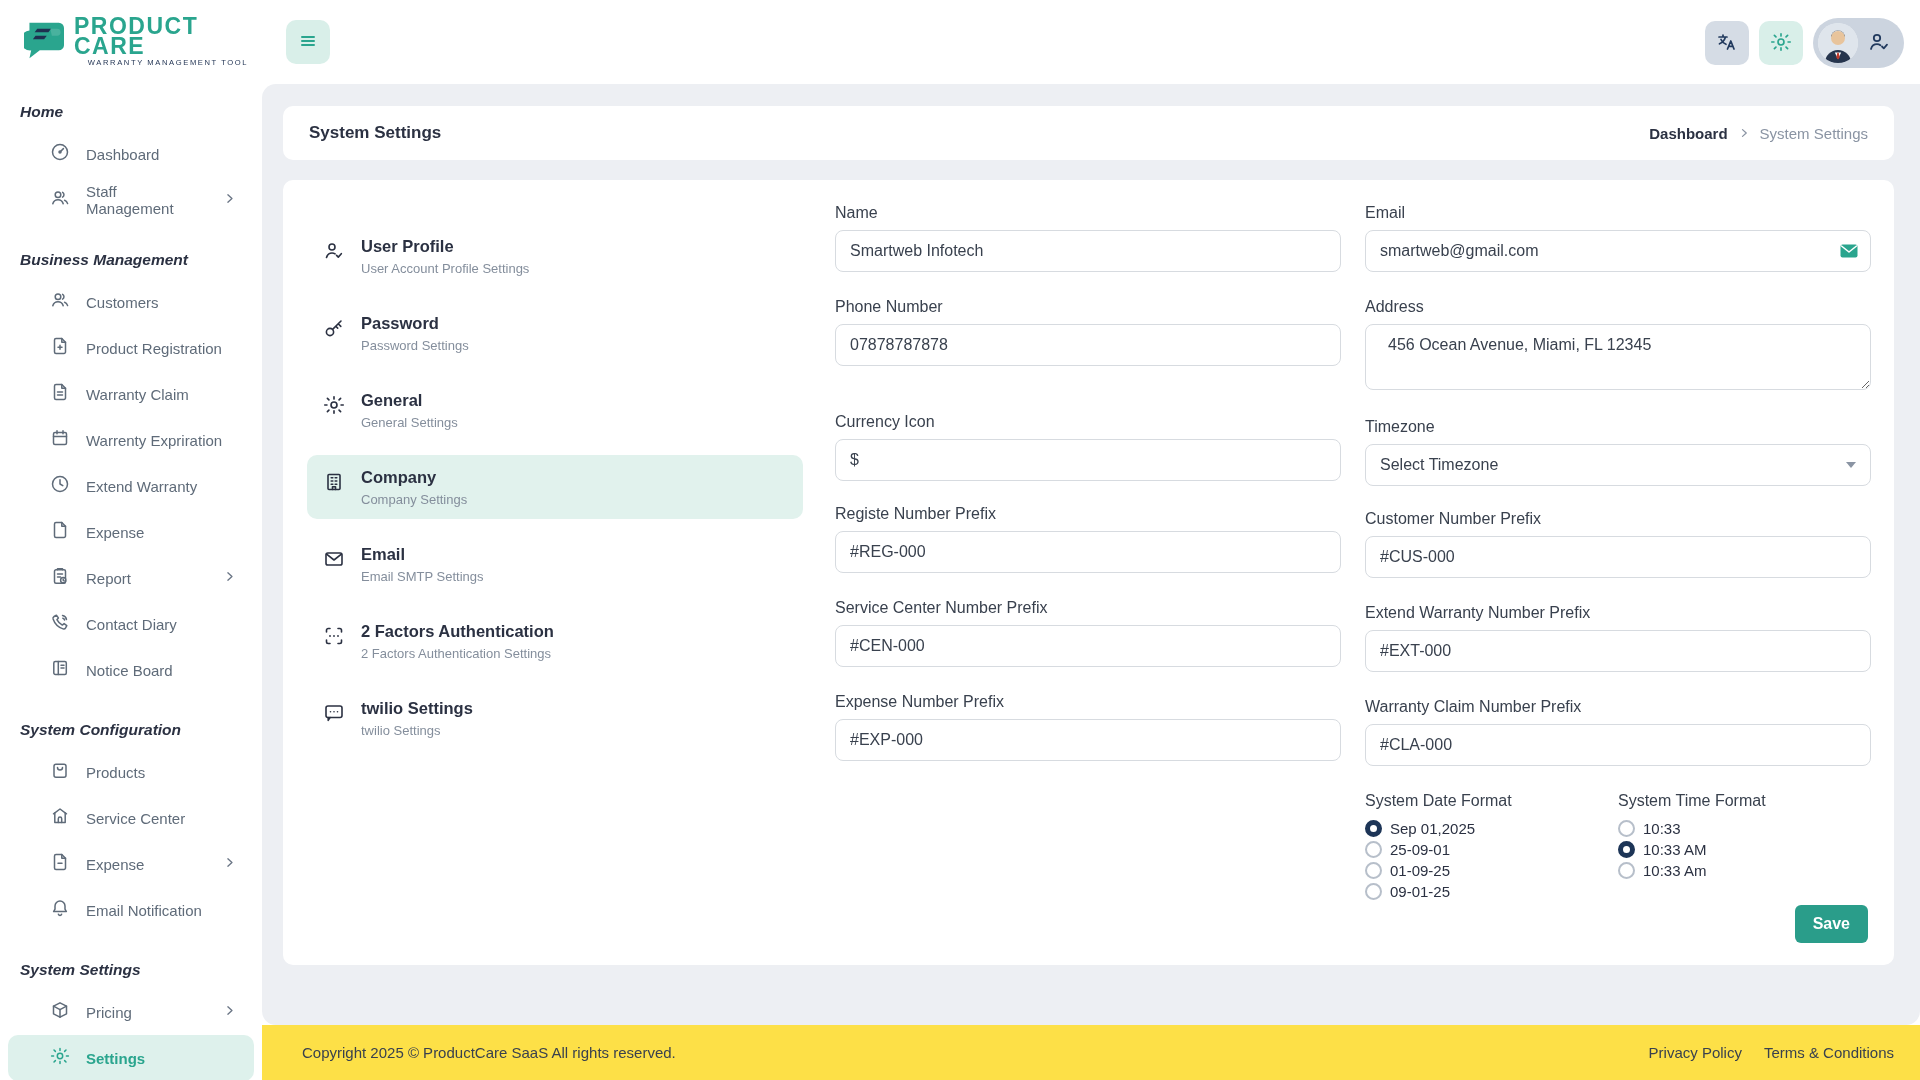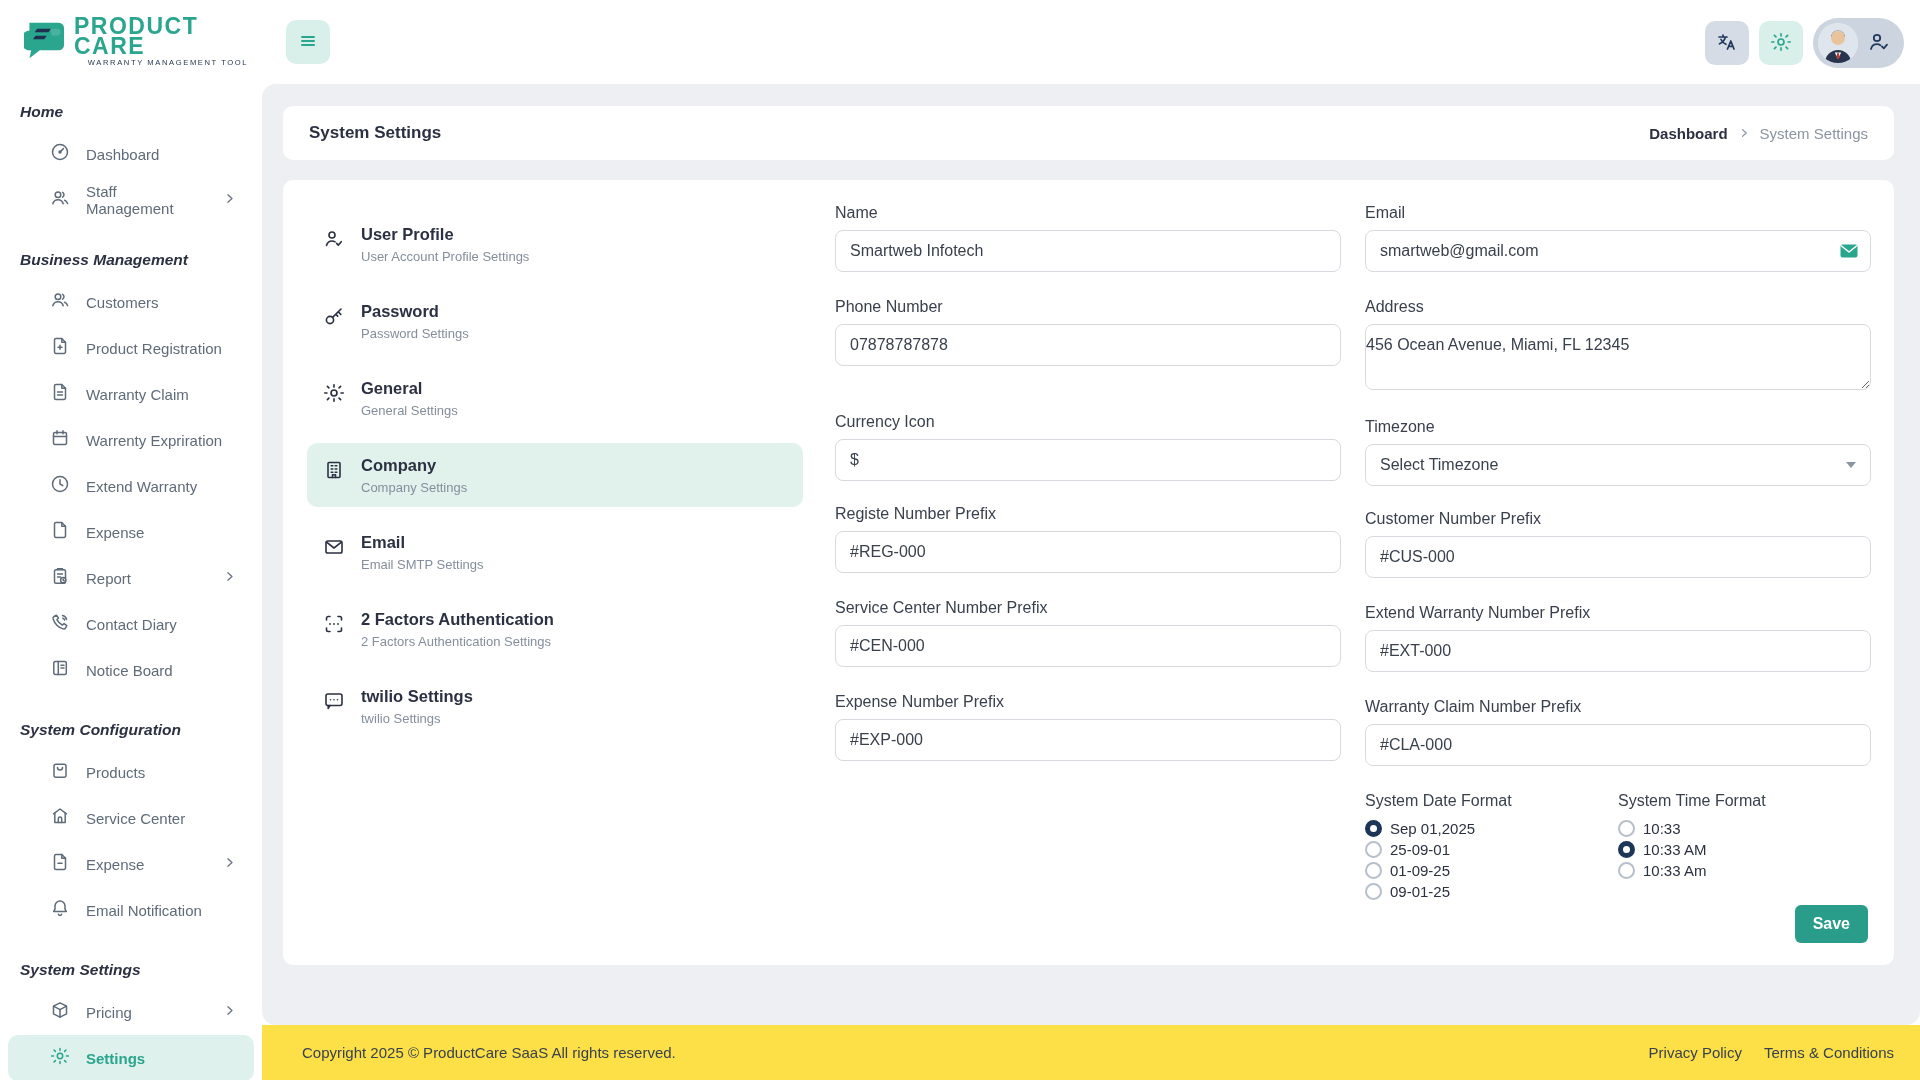--- a/index.html
+++ b/index.html
@@ -39,39 +39,39 @@
   .title-card { margin:22px 26px 0 21px; height:54px; background:#fff; border-radius:10px; display:flex; align-items:center; justify-content:space-between; padding:0 26px; }
   .page-title { font-size:17px; font-weight:bold; color:#2b3142; }
   .breadcrumb { display:flex; align-items:center; gap:10px; font-size:15px; }
   .breadcrumb .bc-root { color:#2b3142; font-weight:bold; cursor:pointer; }
   .breadcrumb .bc-current { color:#8a94a3; }
   .breadcrumb .bc-sep { color:#8a94a3; display:flex; }
 
   .content-card { margin:20px 26px 0 21px; height:785px; background:#fff; border-radius:10px; position:relative; }
 
   
-  .settings-menu { position:absolute; left:24px; top:32px; width:496px; }
+  .settings-menu { position:absolute; left:24px; top:44px; width:496px; }
   .menu-item { display:flex; align-items:flex-start; gap:16px; padding:12px 16px; border-radius:10px; cursor:pointer; margin-bottom:13px; color:#2b3142; }
   .menu-item.active { background:#e1f2ed; }
   .menu-item .mi-title { font-size:16.5px; font-weight:bold; color:#2b3142; line-height:20px; }
   .menu-item .mi-sub { font-size:13px; color:#848e9c; margin-top:5px; }
   .menu-item svg { margin-top:4px; }
 
   
   .form-col { position:absolute; top:24px; width:506px; }
   .col-left { left:552px; }
   .col-right { left:1082px; }
   .field { margin-bottom:26px; }
   .field label { display:block; font-size:16px; color:#39414e; margin-bottom:8px; }
   .field input, .field textarea, .fake-select {
     width:100%; height:42px; border:1px solid #d7dbe0; border-radius:8px;
     font-family:"Liberation Sans","DejaVu Sans",sans-serif; font-size:16px; color:#39414e;
     padding:0 14px; background:#fff; outline:none;
   }
-  .field textarea { height:66px; padding:10px 0; resize:vertical; line-height:20px; }
+  .field textarea { height:66px; padding:10px 22px; resize:vertical; line-height:20px; }
   .field.mb-lg { margin-bottom:47px; }
   .field.mb-md { margin-bottom:24px; }
   .input-wrap { position:relative; }
   .input-wrap .trail-icon { position:absolute; right:12px; top:11px; }
   .fake-select { display:flex; align-items:center; justify-content:space-between; cursor:pointer; }
   .fake-select .caret { width:0; height:0; border-left:5px solid transparent; border-right:5px solid transparent; border-top:6px solid #8a94a3; }
 
   
   .radio-row-wrap { display:flex; }
   .radio-group { width:265px; }

